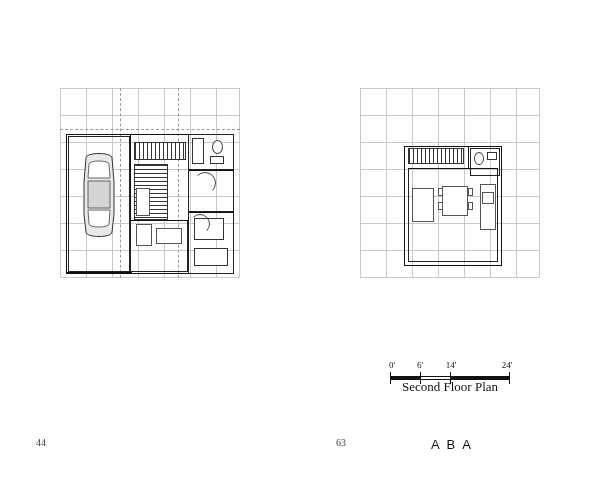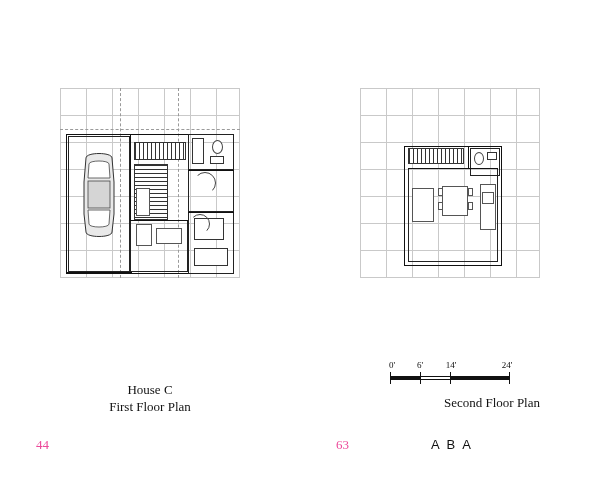--- a/index.html
+++ b/index.html
@@ -150,27 +150,27 @@
   
   .caption {
     position: absolute;
     text-align: center;
     font-size: 13px;
     line-height: 17px;
     color: #111;
     white-space: pre-line;
   }
   #caption-left  { left: 60px;  top: 381px; width: 180px; }
-  #caption-right { left: 360px; top: 394px; width: 180px; text-align: right; }
+  #caption-right { left: 360px; top: 378px; width: 180px; }
 
   
   .footer-num {
     position: absolute;
-    font-size: 13px;
-    color: #ec4899;
+    font-size: 10px;
+    color: #404040;
   }
   .footer-text {
     position: absolute;
     font-size: 13px;
     font-family: "Liberation Sans", sans-serif;
     color: #111;
   }
   #page-num-left  { left: 36px;  top: 437px; }
   #page-num-right { left: 336px; top: 437px; }
   #footer-left    { left: 108px; top: 437px; }
@@ -311,22 +311,20 @@
     <div class="scale-tick" style="left:30px;"></div>
     <div class="scale-tick" style="left:60px;"></div>
     <div class="scale-tick" style="left:119px;"></div>
 
     <div class="scale-label" style="left:2px;">0'</div>
     <div class="scale-label" style="left:30px;">6'</div>
     <div class="scale-label" style="left:61px;">14'</div>
     <div class="scale-label" style="left:117px;">24'</div>
   </div>
 
-  <div class="caption" id="caption-left">House C
-First Floor Plan</div>
 
   <div class="caption" id="caption-right">Second Floor Plan</div>
 
   <div class="footer-num" id="page-num-left">44</div>
 
   <div class="footer-num" id="page-num-right">63</div>
   <div class="footer-text" id="footer-right">A B A</div>
 
 </div>
 

